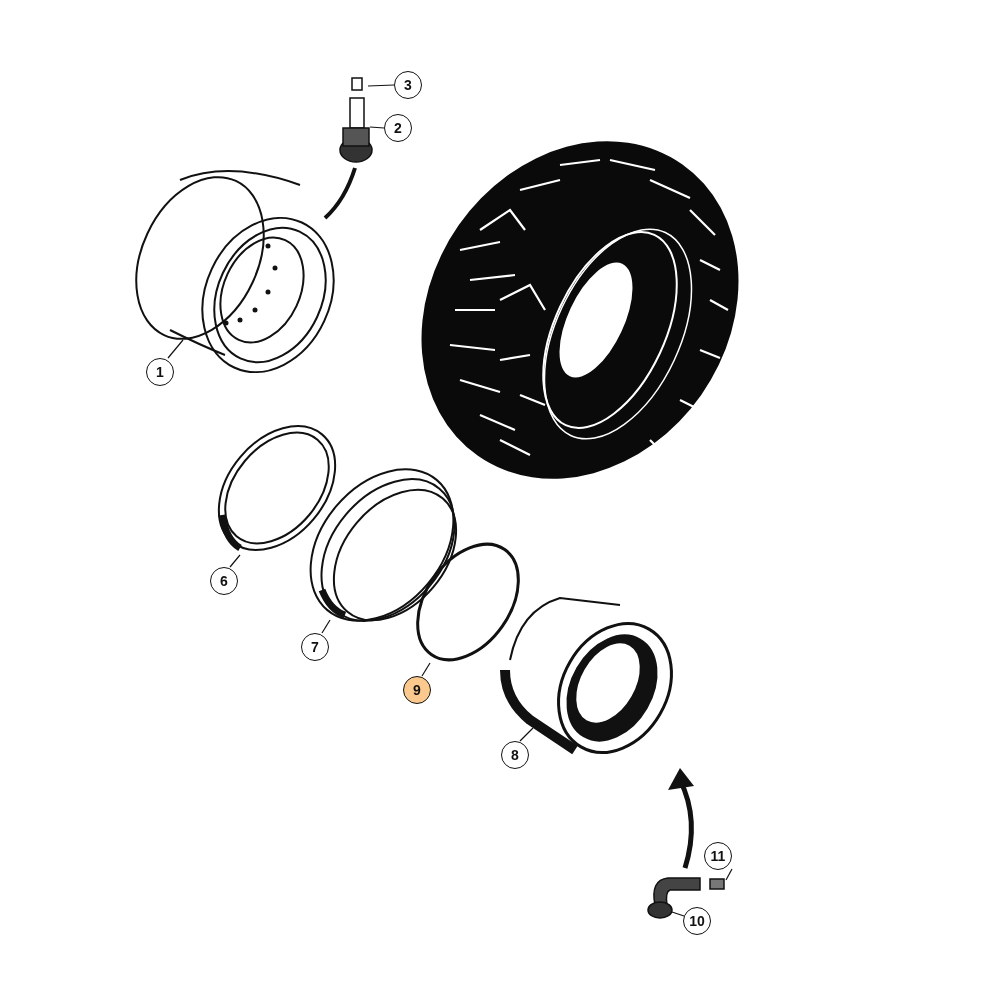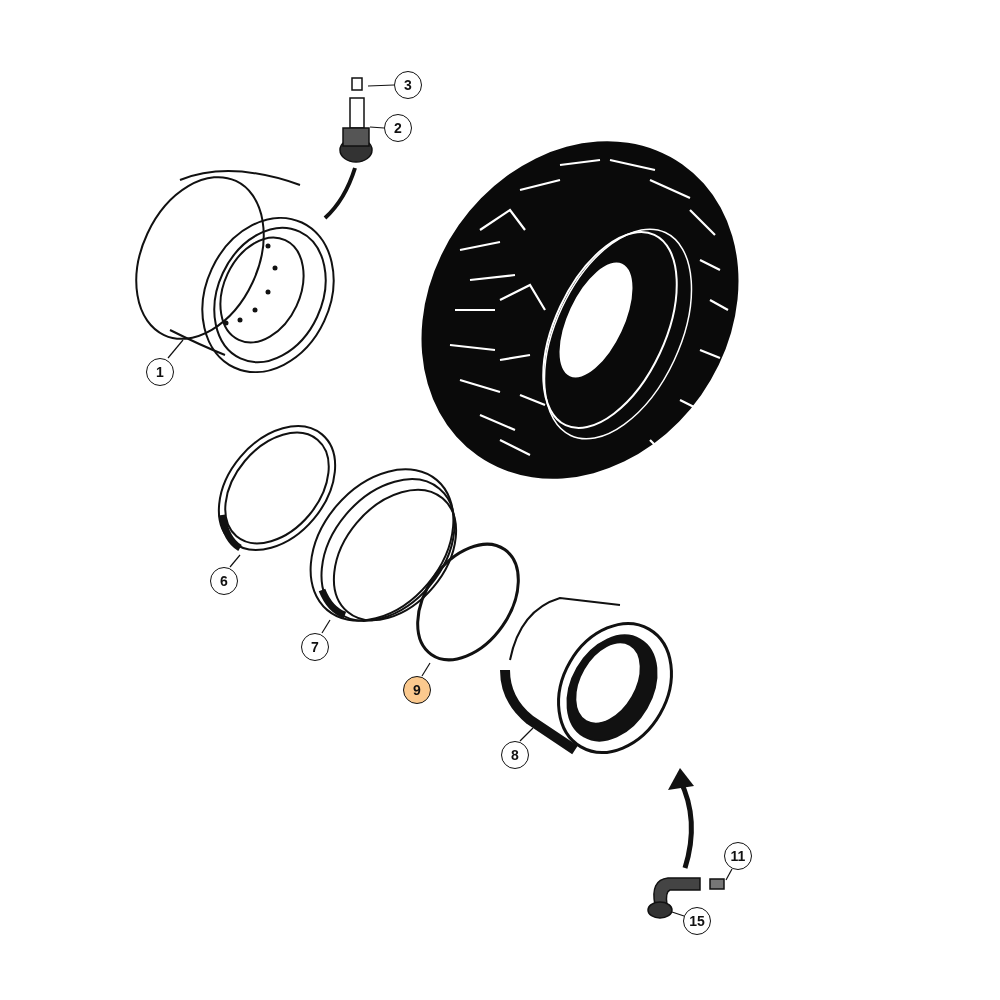--- a/index.html
+++ b/index.html
@@ -96,14 +96,14 @@
   </g>
 </svg>
 
 <div class="callout" style="left:146px;top:358px">1</div>
 <div class="callout" style="left:384px;top:114px">2</div>
 <div class="callout" style="left:394px;top:71px">3</div>
 <div class="callout" style="left:210px;top:567px">6</div>
 <div class="callout" style="left:301px;top:633px">7</div>
 <div class="callout" style="left:501px;top:741px">8</div>
 <div class="callout hl" style="left:403px;top:676px">9</div>
-<div class="callout" style="left:683px;top:907px">15</div>
-<div class="callout" style="left:724px;top:842px">11</div>
+<div class="callout" style="left:683px;top:907px">10</div>
+<div class="callout" style="left:704px;top:842px">11</div>
 
 </body></html>

